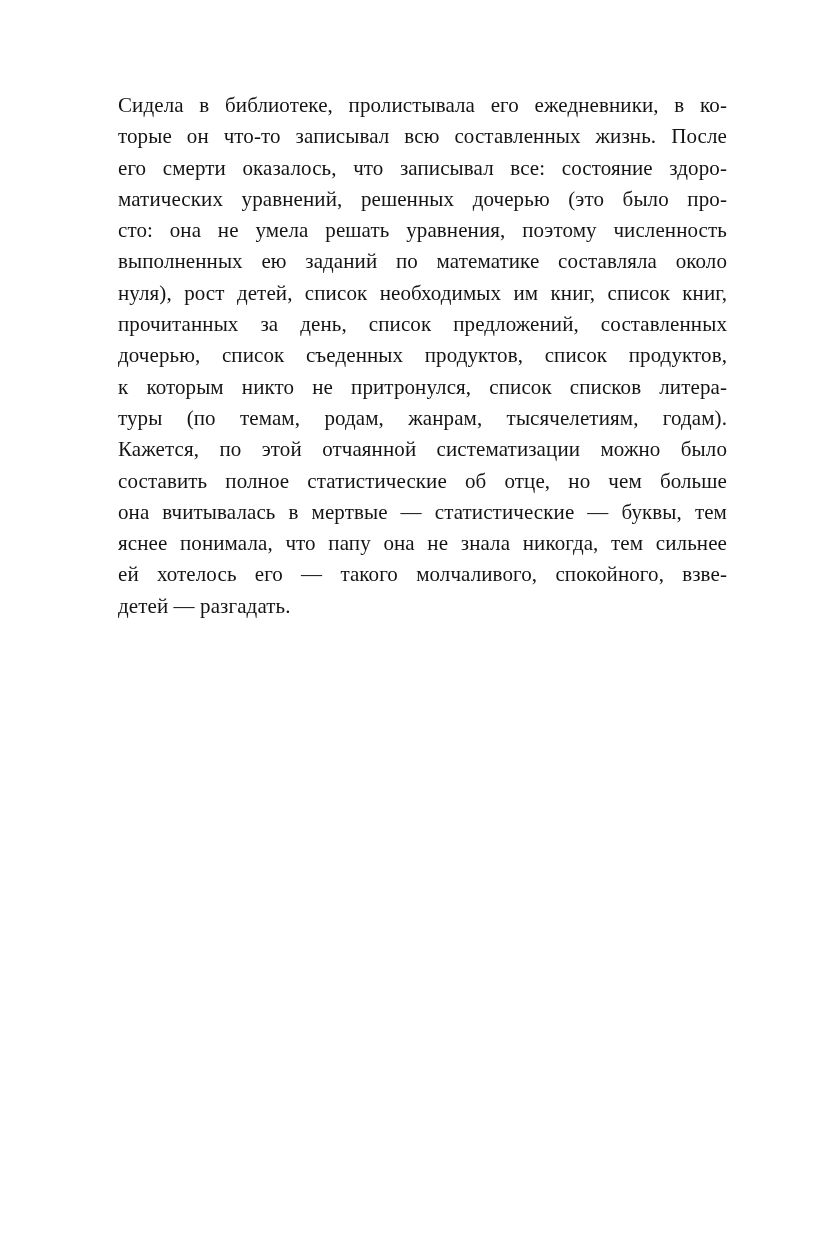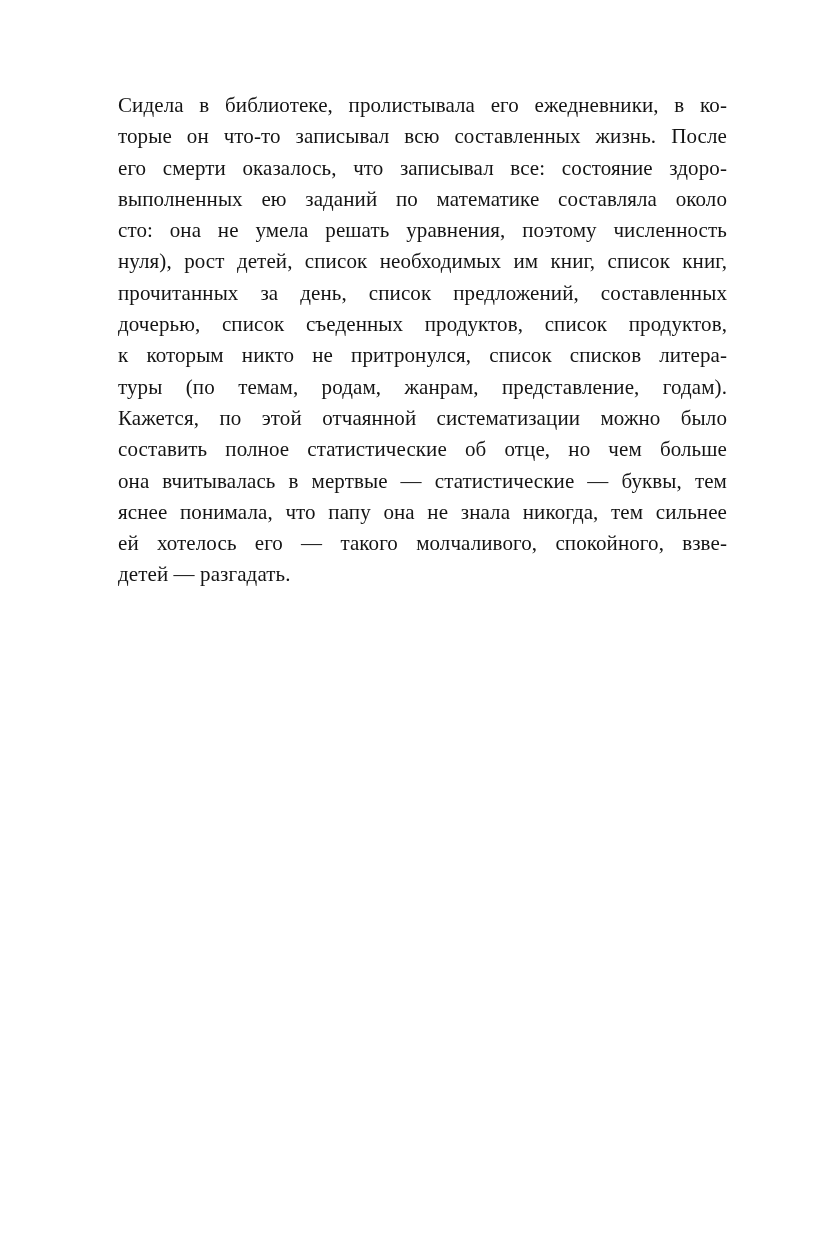--- a/index.html
+++ b/index.html
@@ -36,27 +36,28 @@
   }
 </style>
 </head>
 <body>
 
 <div class="page">
   <div class="text-block">
     <div class="line">Сидела в библиотеке, пролистывала его ежедневники, в ко-</div>
     <div class="line">торые он что-то записывал всю составленных жизнь. После</div>
     <div class="line">его смерти оказалось, что записывал все: состояние здоро-</div>
+    <div class="line">матических уравнений, решенных дочерью (это было про-</div>
+    <div class="line">сто: она не умела решать уравнения, поэтому численность</div>
     <div class="line">выполненных ею заданий по математике составляла около</div>
-    <div class="line">сто: она не умела решать уравнения, поэтому численность</div>
     <div class="line">нуля), рост детей, список необходимых им книг, список книг,</div>
     <div class="line">прочитанных за день, список предложений, составленных</div>
     <div class="line">дочерью, список съеденных продуктов, список продуктов,</div>
     <div class="line">к которым никто не притронулся, список списков литера-</div>
-    <div class="line">туры (по темам, родам, жанрам, представление, годам).</div>
+    <div class="line">туры (по темам, родам, жанрам, тысячелетиям, годам).</div>
     <div class="line">Кажется, по этой отчаянной систематизации можно было</div>
     <div class="line">составить полное статистические об отце, но чем больше</div>
     <div class="line">она вчитывалась в мертвые — статистические — буквы, тем</div>
     <div class="line">яснее понимала, что папу она не знала никогда, тем сильнее</div>
     <div class="line">ей хотелось его — такого молчаливого, спокойного, взве-</div>
     <div class="line last">детей — разгадать.</div>
   </div>
 </div>
 
 </body></html>

